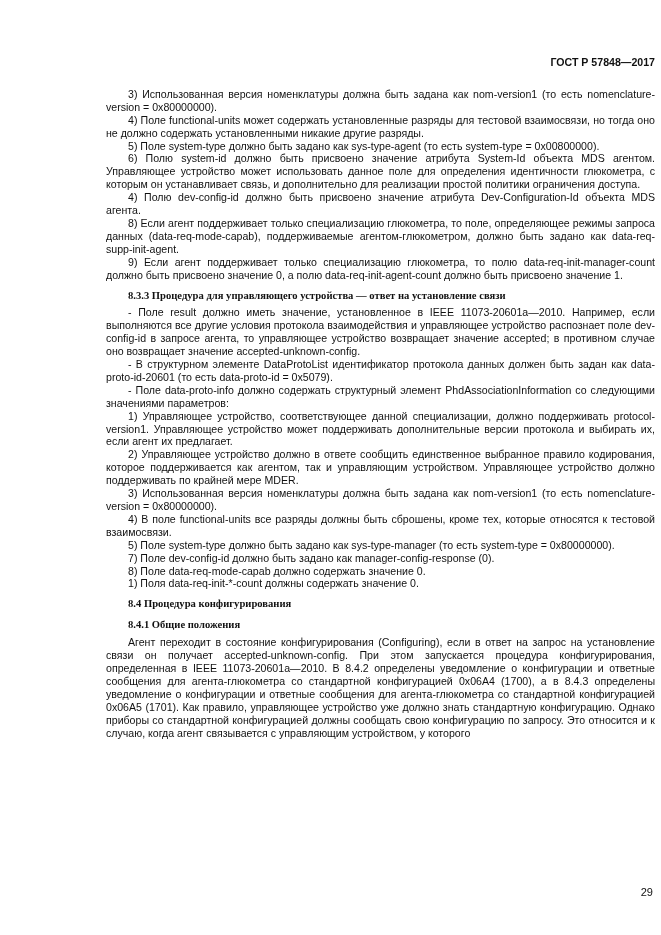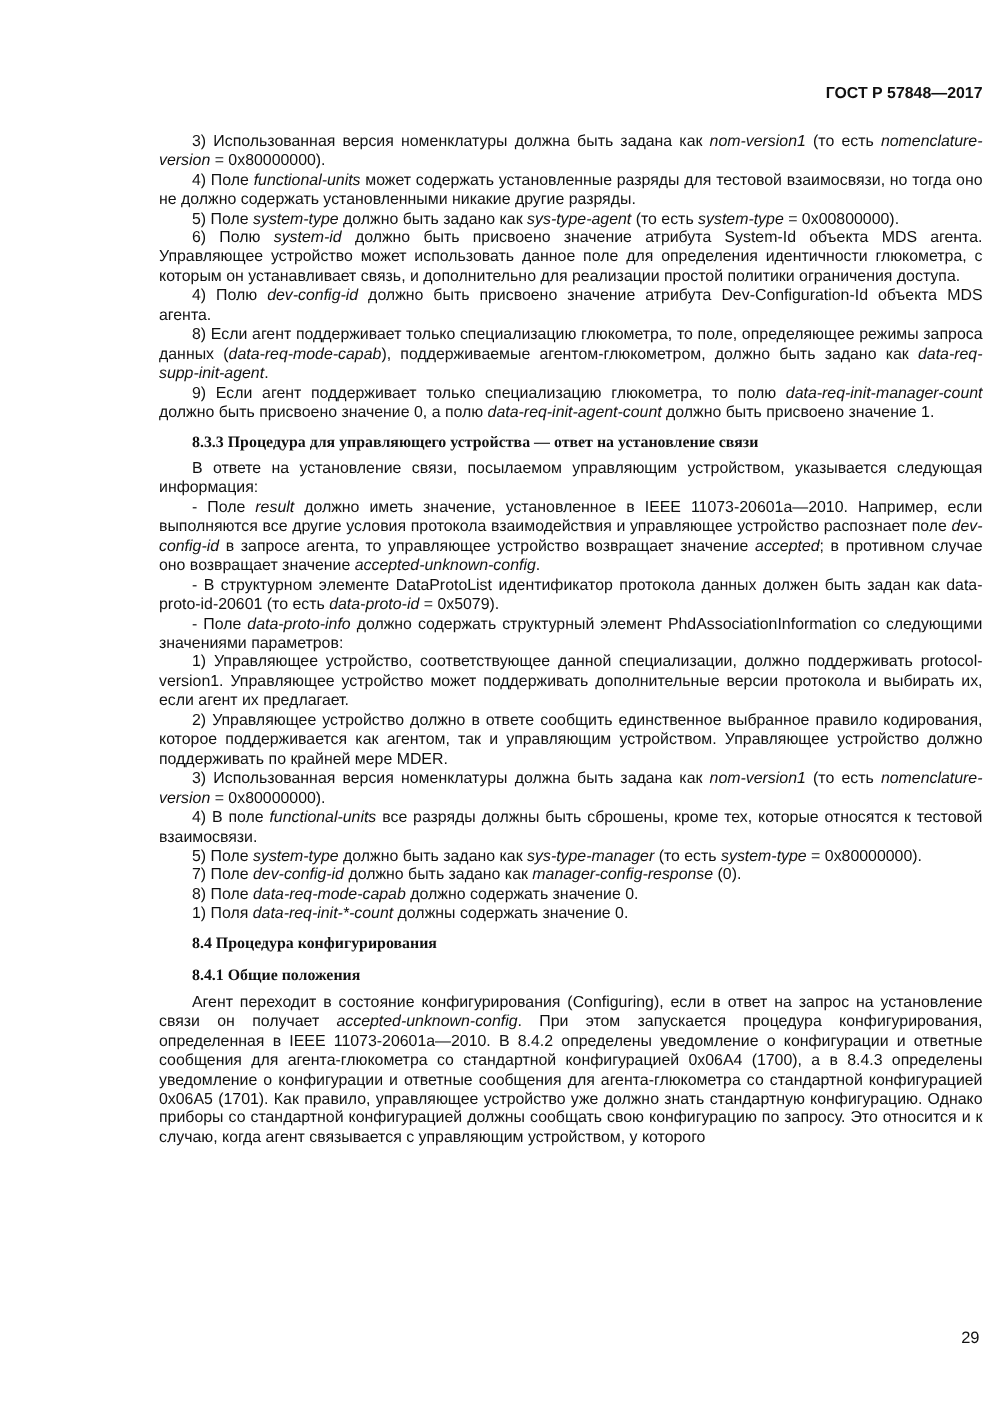--- a/index.html
+++ b/index.html
@@ -31,46 +31,44 @@
     margin: 0;
     text-align: justify;
     text-indent: 22px;
   }
   .doc-body p.heading {
     font-weight: bold;
     margin: 8px 0 4px 0;
     font-family: Liberation Serif, serif;
   }
   .it {
-    font-style: italic;
   }
   .page-number {
     position: absolute;
     right: 56px;
     bottom: 36px;
     font-size: 11px;
     color: #111111;
   }
 </style>
 </head>
 <body>
 
 <div class="page">
   <div class="doc-header">ГОСТ Р 57848—2017</div>
 
   <div class="doc-body">
       <p class="para"><span>3) Использованная версия номенклатуры должна быть задана как </span><span class="it">nom-version1</span><span> (то есть </span><span class="it">nomenclature-version</span><span> = 0x80000000).</span></p>
       <p class="para"><span>4) Поле </span><span class="it">functional-units</span><span> может содержать установленные разряды для тестовой взаимосвязи, но тогда оно не должно содержать установленными никакие другие разряды.</span></p>
       <p class="para"><span>5) Поле </span><span class="it">system-type</span><span> должно быть задано как </span><span class="it">sys-type-agent</span><span> (то есть </span><span class="it">system-type</span><span> = 0x00800000).</span></p>
-      <p class="para"><span>6) Полю </span><span class="it">system-id</span><span> должно быть присвоено значение атрибута System-Id объекта MDS агента. Управляющее устройство может использовать данное поле для определения идентичности глюкометра, с которым он устанавливает связь, и дополнительно для реализации простой политики ограничения доступа.</span></p>
+      <p class="para"><span>6) Полю </span><span class="it">system-id</span><span> должно быть присвоено значение атрибута System-Id объекта MDS агентом. Управляющее устройство может использовать данное поле для определения идентичности глюкометра, с которым он устанавливает связь, и дополнительно для реализации простой политики ограничения доступа.</span></p>
       <p class="para"><span>4) Полю </span><span class="it">dev-config-id</span><span> должно быть присвоено значение атрибута Dev-Configuration-Id объекта MDS агента.</span></p>
       <p class="para"><span>8) Если агент поддерживает только специализацию глюкометра, то поле, определяющее режимы запроса данных (</span><span class="it">data-req-mode-capab</span><span>), поддерживаемые агентом-глюкометром, должно быть задано как </span><span class="it">data-req-supp-init-agent</span><span>.</span></p>
       <p class="para"><span>9) Если агент поддерживает только специализацию глюкометра, то полю </span><span class="it">data-req-init-manager-count</span><span> должно быть присвоено значение 0, а полю </span><span class="it">data-req-init-agent-count</span><span> должно быть присвоено значение 1.</span></p>
       <p class="heading"><span>8.3.3 Процедура для управляющего устройства — ответ на установление связи</span></p>
-      <p class="para"><span>В ответе на установление связи, посылаемом управляющим устройством, указывается следующая информация:</span></p>
       <p class="para"><span>- Поле </span><span class="it">result</span><span> должно иметь значение, установленное в IEEE 11073-20601a—2010. Например, если выполняются все другие условия протокола взаимодействия и управляющее устройство распознает поле </span><span class="it">dev-config-id</span><span> в запросе агента, то управляющее устройство возвращает значение </span><span class="it">accepted</span><span>; в противном случае оно возвращает значение </span><span class="it">accepted-unknown-config</span><span>.</span></p>
       <p class="para"><span>- В структурном элементе DataProtoList идентификатор протокола данных должен быть задан как data-proto-id-20601 (то есть </span><span class="it">data-proto-id</span><span> = 0x5079).</span></p>
       <p class="para"><span>- Поле </span><span class="it">data-proto-info</span><span> должно содержать структурный элемент PhdAssociationInformation со следующими значениями параметров:</span></p>
       <p class="para"><span>1) Управляющее устройство, соответствующее данной специализации, должно поддерживать protocol-version1. Управляющее устройство может поддерживать дополнительные версии протокола и выбирать их, если агент их предлагает.</span></p>
       <p class="para"><span>2) Управляющее устройство должно в ответе сообщить единственное выбранное правило кодирования, которое поддерживается как агентом, так и управляющим устройством. Управляющее устройство должно поддерживать по крайней мере MDER.</span></p>
       <p class="para"><span>3) Использованная версия номенклатуры должна быть задана как </span><span class="it">nom-version1</span><span> (то есть </span><span class="it">nomenclature-version</span><span> = 0x80000000).</span></p>
       <p class="para"><span>4) В поле </span><span class="it">functional-units</span><span> все разряды должны быть сброшены, кроме тех, которые относятся к тестовой взаимосвязи.</span></p>
       <p class="para"><span>5) Поле </span><span class="it">system-type</span><span> должно быть задано как </span><span class="it">sys-type-manager</span><span> (то есть </span><span class="it">system-type</span><span> = 0x80000000).</span></p>
       <p class="para"><span>7) Поле </span><span class="it">dev-config-id</span><span> должно быть задано как </span><span class="it">manager-config-response</span><span> (0).</span></p>
       <p class="para"><span>8) Поле </span><span class="it">data-req-mode-capab</span><span> должно содержать значение 0.</span></p>

